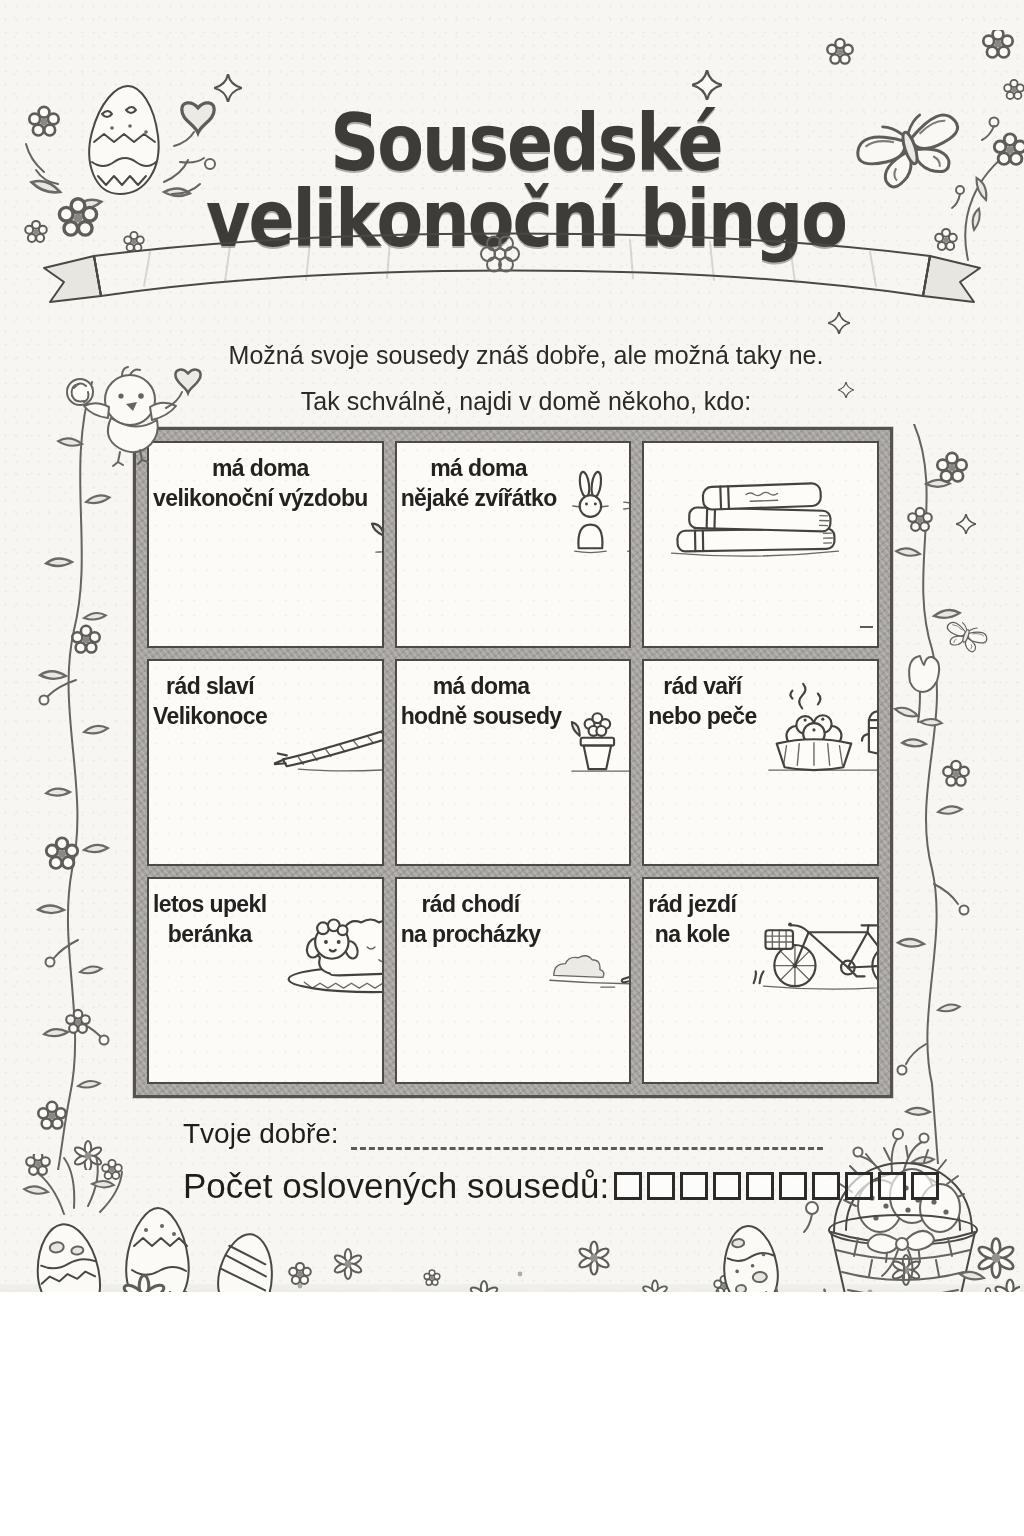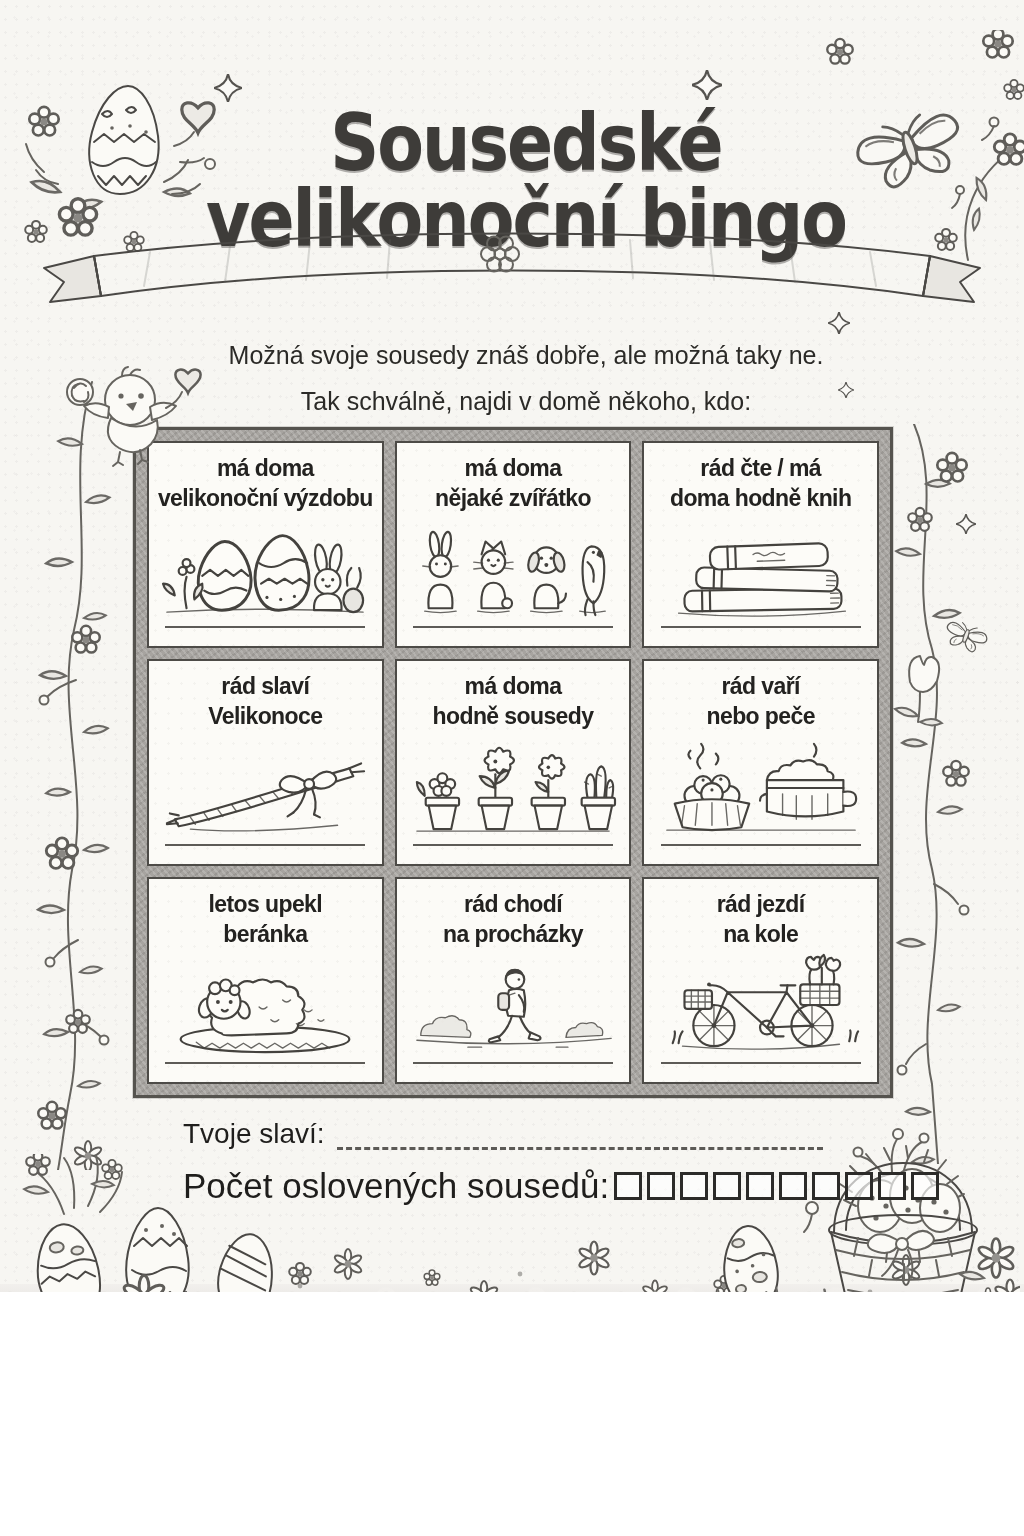--- a/index.html
+++ b/index.html
@@ -25,21 +25,21 @@
   .i1{top:316px;}
   .i2{top:362px;}
   
   .grid{position:absolute;left:133px;top:427px;width:760px;height:671px;box-sizing:border-box;
     background-color:#a7a4a0;border:3px solid #55534e;padding:11px;z-index:2;
     display:grid;grid-template-columns:repeat(3,1fr);grid-template-rows:repeat(3,1fr);gap:11px;
     background-image:
       repeating-linear-gradient(52deg, rgba(255,255,255,.16) 0 2px, transparent 2px 5px),
       repeating-linear-gradient(-38deg, rgba(60,58,55,.12) 0 2px, transparent 2px 6px);
     box-shadow:0 0 0 1px rgba(0,0,0,.14);}
-  .cell{background:#fcfbf7;border:2px solid #4d4b47;display:flex;flex-direction:column;align-items:center;
+  .cell{background:#fcfbf7;border:2px solid #4d4b47;display:flex;
     padding:10px 4px 10px;box-sizing:border-box;overflow:hidden;
     background-image:radial-gradient(rgba(90,88,84,.05) 1px, transparent 1.2px);background-size:13px 15px;}
   .cell-label{text-align:center;font-weight:bold;font-size:23px;letter-spacing:-.6px;color:#232220;line-height:30px;white-space:nowrap;}
   .cell-label span{display:block;}
   .write-line{width:200px;margin-top:auto;margin-bottom:8px;border-bottom:2px solid #5d5b57;}
   .il{width:212px;height:102px;margin-top:4px;flex:0 0 auto;}
   .il path,.il circle,.il ellipse,.il rect{stroke:#44423e;stroke-width:2.2;fill:none;stroke-linecap:round;stroke-linejoin:round;}
   .il .f{fill:#fdfcf8;}
   .il .g{fill:#e8e6e1;}
   .il .d{fill:#44423e;stroke:none;}
@@ -345,24 +345,20 @@
         <path class="f" d="M186,30 q14,0 13,26 q-1,24 -11,32 q-10,-6 -11,-30 q-1,-26 9,-28 Z"></path>
         <path class="d" d="M193,34 q7,1 3,8 l-5,-3 Z"></path>
         <circle class="d" cx="188" cy="36" r="1.6"></circle>
         <path d="M182,46 q8,6 6,20"></path>
         <path d="M182,84 q-4,10 -2,16 M188,86 q0,10 2,14"></path>
       </svg>
       <div class="write-line"></div>
     </div>
 
     <div class="cell">
-      <div class="cell-label">
-        <span>rád čte / má</span>
-          <span>doma hodně knih</span>
-      </div>
       <svg class="il" viewBox="0 0 212 104">
         <path class="th" d="M22,98 q86,7 170,-2"></path>
         <g transform="rotate(-1 106 84)">
           <rect class="f" x="28" y="74" width="160" height="21" rx="8"></rect>
           <path class="th" d="M177,79 h8 M177,84 h9 M177,89 h8"></path>
           <path d="M46,74 v21 M54,74 v21"></path>
         </g>
         <g transform="rotate(1.5 106 62)">
           <rect class="f" x="40" y="53" width="144" height="21" rx="8"></rect>
           <path class="th" d="M173,58 h8 M173,63 h9 M173,68 h8"></path>
@@ -538,21 +534,21 @@
         <path d="M156,32 q-2,-12 2,-16 M168,32 v-17 M180,32 q2,-12 -2,-15"></path>
         <path class="f" d="M152,10 q0,-6 5,-6 q2,3 3,3 q1,-3 4,-3 q5,1 4,7 q-2,6 -8,6 q-6,0 -8,-7 Z"></path>
         <path class="g" d="M166,14 q-2,-8 4,-12 q4,6 -4,12 Z"></path>
         <path class="f" d="M172,12 q1,-7 6,-7 q2,2 2,3 q2,-2 4,-1 q4,2 2,7 q-3,5 -7,4 q-5,0 -7,-6 Z"></path>
       </svg>
       <div class="write-line"></div>
     </div>
   </div>
 
   <div class="name-row">
-    <span>Tvoje slaví:</span>
+    <span>Tvoje dobře:</span>
     <span class="dash-line"></span>
   </div>
   <div class="count-row">
     <span>Počet oslovených sousedů:</span>
     <span style="display:flex;align-items:center;">
         <span class="cbx"></span>
         <span class="cbx"></span>
         <span class="cbx"></span>
         <span class="cbx"></span>
         <span class="cbx"></span>

